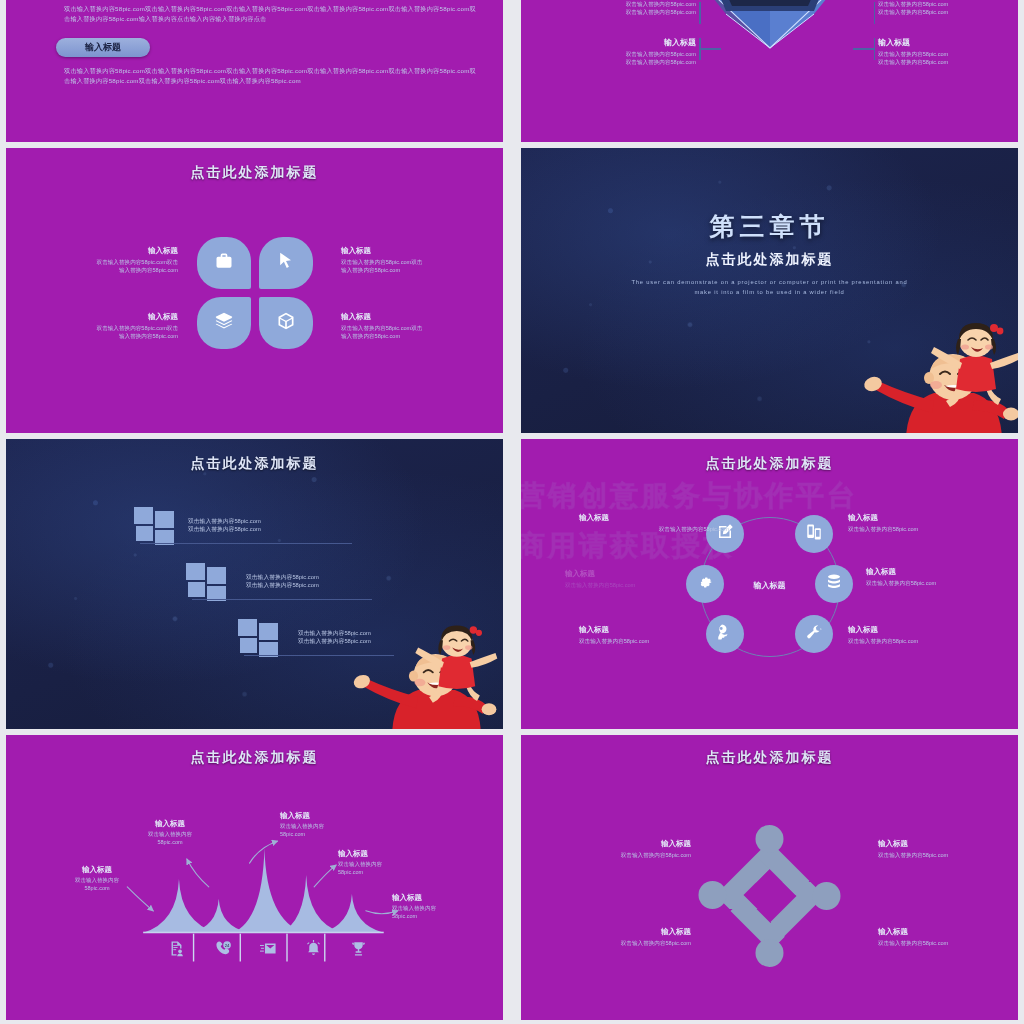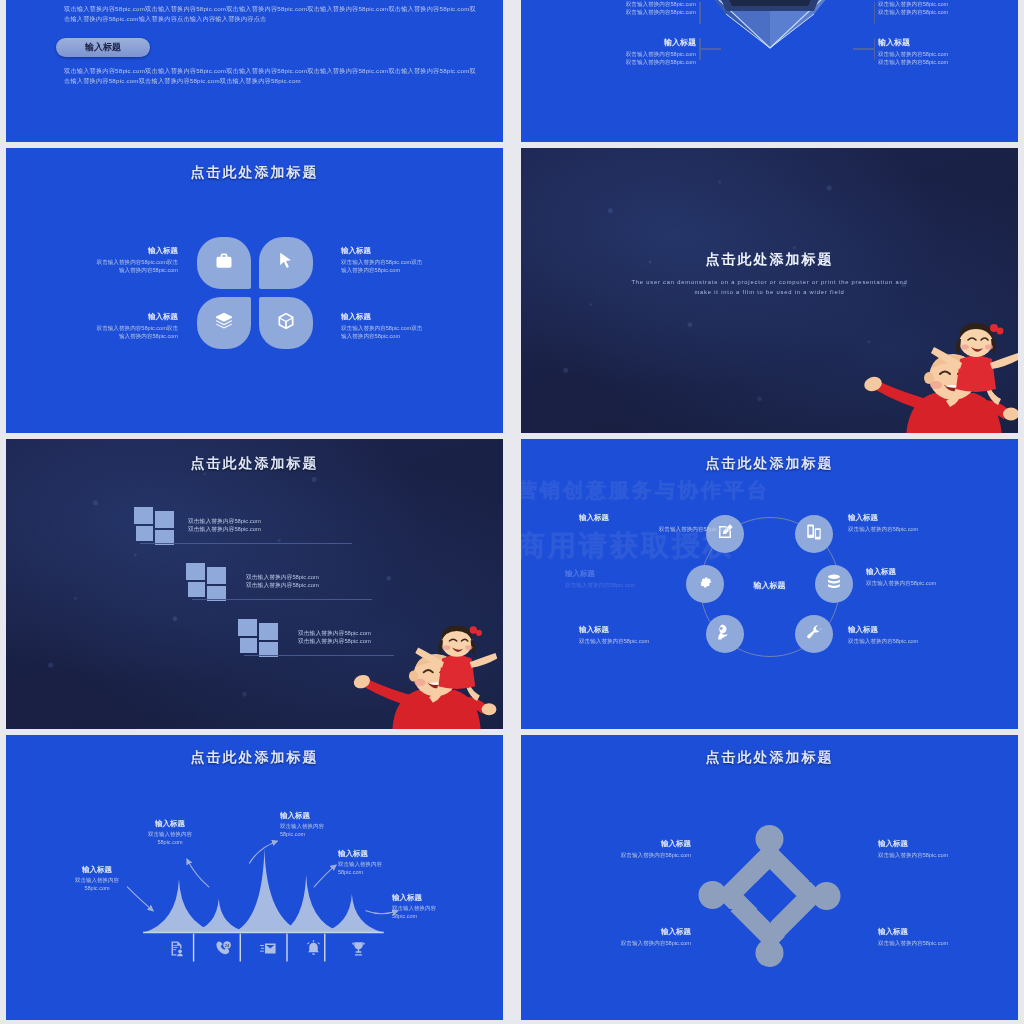--- a/index.html
+++ b/index.html
@@ -14,21 +14,21 @@
     display:grid;
     grid-template-columns:1fr 1fr;
     grid-template-rows:142px 285px 290px 285px 22px;
     gap:6px 6px;
     background:#e8e9ee;
     padding:0 0 0 0;
   }
   .slide {
     position:relative;
     overflow:hidden;
-    background:#1d4ed8;
+    background:#a21caf;
     border-left:6px solid #e8e9ee;
     border-right:6px solid #e8e9ee;
   }
   .slide.starry {
     background:
       radial-gradient(circle at 18% 22%, rgba(90,130,210,.22) 0 2px, transparent 3px),
       radial-gradient(circle at 34% 62%, rgba(120,160,230,.20) 0 1.5px, transparent 3px),
       radial-gradient(circle at 62% 14%, rgba(110,150,220,.18) 0 2px, transparent 3px),
       radial-gradient(circle at 77% 48%, rgba(130,170,240,.16) 0 1.5px, transparent 3px),
       radial-gradient(circle at 9% 78%, rgba(100,140,220,.18) 0 2px, transparent 3px),
@@ -238,20 +238,21 @@
       <div class="lbl-b" style="font-size:5.6px;">输入替换内容58pic.com</div>
     </div>
     <div style="position:absolute;right:22px;top:164px;width:140px;text-align:left;">
       <div class="lbl-h" style="font-size:7.5px;margin-bottom:2px;">输入标题</div>
       <div class="lbl-b" style="font-size:5.6px;">双击输入替换内容58pic.com双击</div>
       <div class="lbl-b" style="font-size:5.6px;">输入替换内容58pic.com</div>
     </div>
   </div>
 
   <div class="slide starry s4">
+    <div class="chapter-num" style="top:62px; font-size:25px;">第三章节</div>
     <div class="chapter-sub" style="top:103px; font-size:14px;">点击此处添加标题</div>
     <div class="chapter-en" style="top:130px; font-size:5.8px;">The user can demonstrate on a projector or computer or print the presentation and make it into a film to be used in a wider field</div>
 
     <div class="cartoon" style="right:-6px; bottom:-6px; width:190px; height:120px;">
       <svg viewBox="0 0 190 120" style="width:190px;height:120px;">
 
         <path d="M72 118 Q74 82 100 74 L140 74 Q166 82 168 118 Z" fill="#d8222a"></path>
 
         <path d="M100 82 Q70 74 44 62 L40 70 Q68 86 98 94 Z" fill="#d8222a"></path>
         <path d="M140 82 Q162 78 176 92 L170 100 Q156 90 138 92 Z" fill="#d8222a"></path>
@@ -371,21 +372,21 @@
         <path d="M137 28 q6 9 12 1 q-6 3 -12 -1z" fill="#8e2622"></path>
         <circle cx="160" cy="9" r="4" fill="#e02a32"></circle>
         <circle cx="166" cy="12" r="3.4" fill="#e02a32"></circle>
       </svg>
     </div>
   </div>
 
   <div class="slide s6">
     <div class="title" style="top:16px; font-size:14px;">点击此处添加标题</div>
 
-    <div class="wm2" style="left:-4px; top:38px; font-size:20px;">营销创意服务与协作平台</div>
+    <div class="wm2" style="left:-4px; top:38px; font-size:28px;">营销创意服务与协作平台</div>
     <div class="wm2" style="left:-4px; top:88px; font-size:28px;">商用请获取授权</div>
 
     <div class="ring" style="left:50%; top:78px; transform:translateX(-50%); width:140px; height:140px;"></div>
 
     <div class="center-lbl" style="left:0;right:0;top:141px;text-align:center;font-size:8px;">输入标题</div>
 
     <div class="node" style="left:185px; top:76px; width:38px; height:38px;">
       <span>
         <svg viewBox="0 0 24 24" width="18" height="18">
             <path d="M4 4h10v2H6v12h12v-8h2v10H4V4zm14.7-2.3l3.6 3.6-8.9 8.9-4.3.7.7-4.3 8.9-8.9z"></path>

